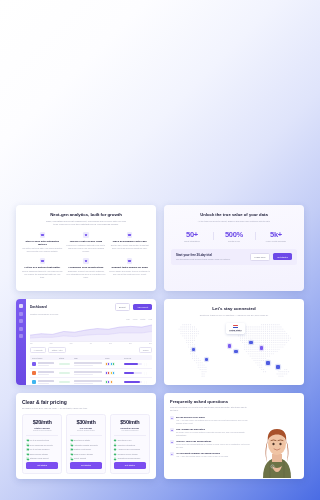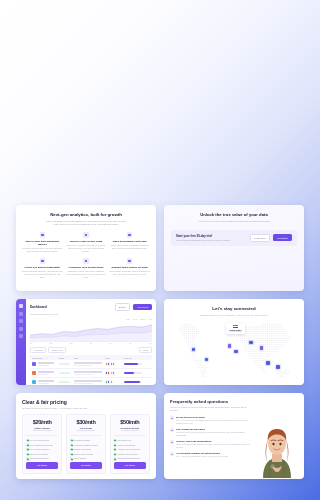--- a/index.html
+++ b/index.html
@@ -303,20 +303,34 @@
           </div>
         <div class="ft">Support that's always on hand</div>
         <div class="fd">Need a hand? Our friendly team is on standby to help you get the most from every report.</div>
       </div>
     </div>
   </div>
 
   <div class="card c2">
     <h2>Unlock the true value of your data</h2>
     <div class="sub">All the tools you need to collect, analyze and scale your customer activity data.</div>
+    <div class="stats">
+      <div class="stat">
+        <div class="num">50+</div>
+        <div class="lbl">Smart integrations</div>
+      </div>
+      <div class="stat">
+        <div class="num">500%</div>
+        <div class="lbl">Growth in ROI</div>
+      </div>
+      <div class="stat">
+        <div class="num">5k+</div>
+        <div class="lbl">Happy clients worldwide</div>
+      </div>
+    </div>
     <div class="cta-bar">
       <div class="ct">
         <div class="ctt">Start your free 30-day trial</div>
         <div class="ctd">Join thousands of fast-growing teams already using our platform.</div>
       </div>
       <div class="btn-ghost">Learn more</div>
       <div class="btn-solid">Get started</div>
     </div>
   </div>
 

